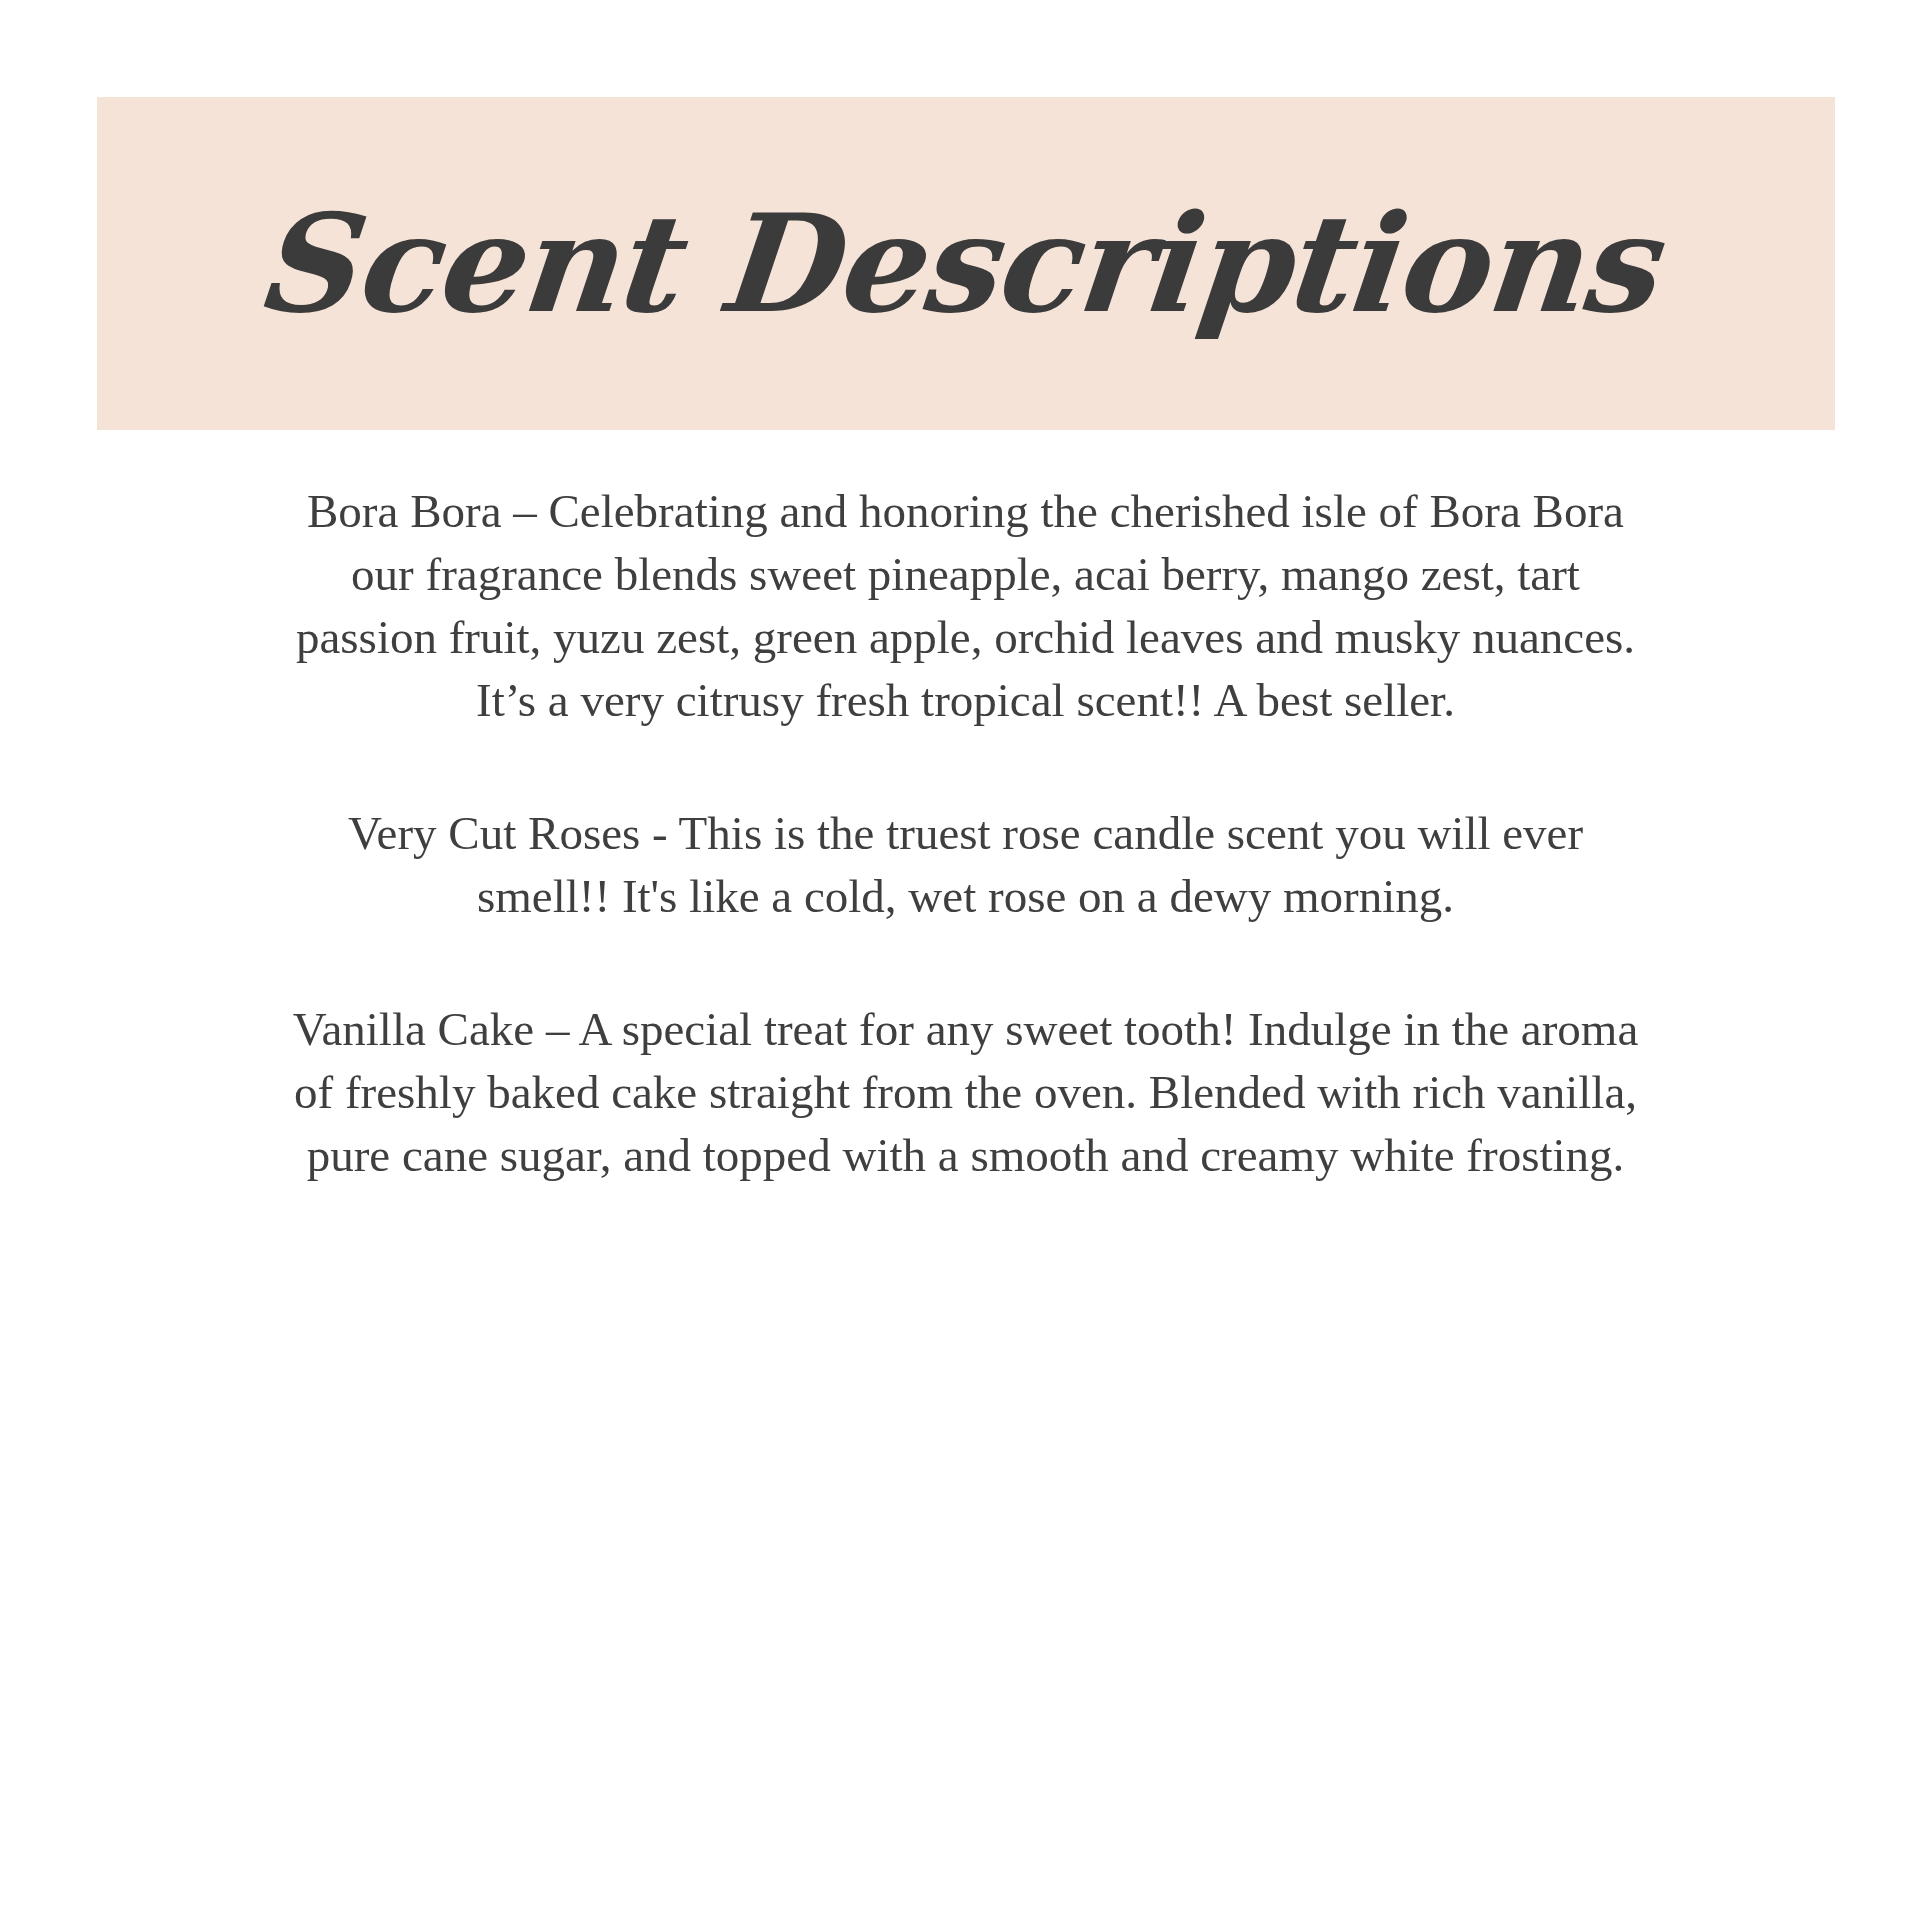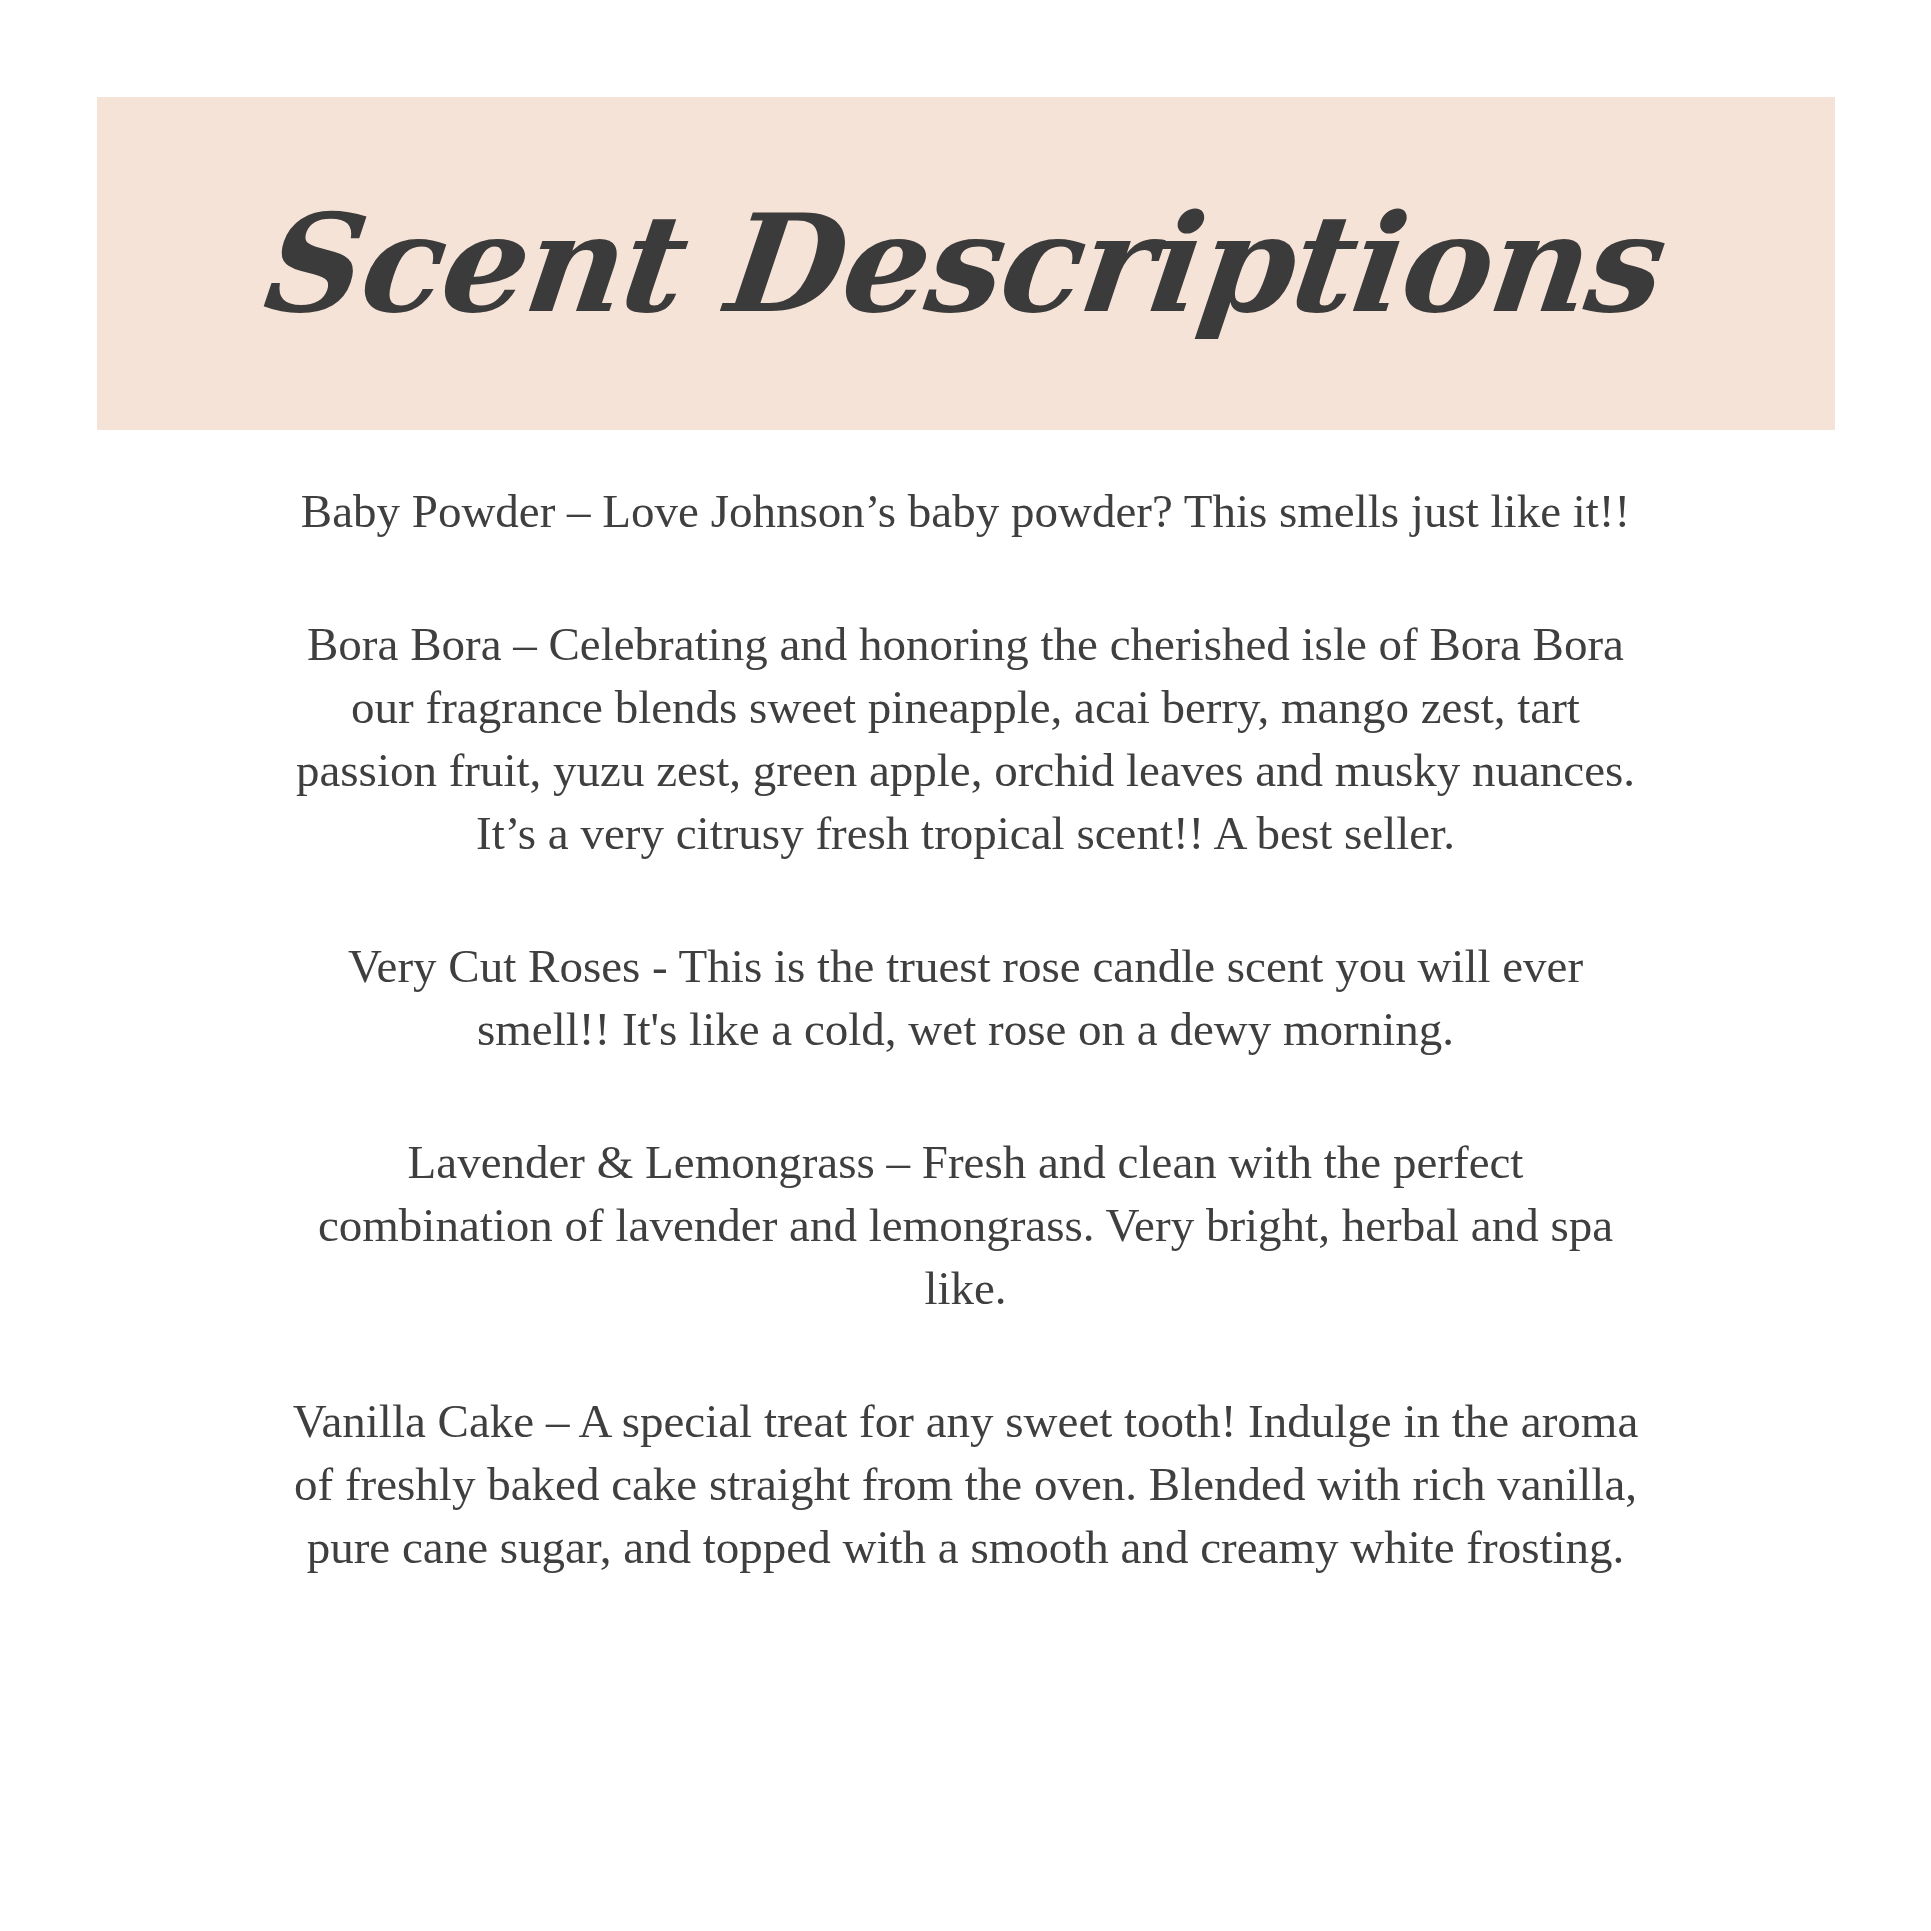--- a/index.html
+++ b/index.html
@@ -48,27 +48,23 @@
   .scent:last-child { margin-bottom: 0; }
 </style>
 </head>
 <body>
 
 <header class="banner">
   <h1 class="title">Scent Descriptions</h1>
 </header>
 
 <main class="content">
-  <p class="scent">Baby Powder – Love Johnson’s baby powder? This smells just like it!!</p>
   <p class="scent">Bora Bora – Celebrating and honoring the cherished isle of Bora Bora
 our fragrance blends sweet pineapple, acai berry, mango zest, tart
 passion fruit, yuzu zest, green apple, orchid leaves and musky nuances.
 It’s a very citrusy fresh tropical scent!! A best seller.</p>
   <p class="scent">Very Cut Roses - This is the truest rose candle scent you will ever
 smell!! It's like a cold, wet rose on a dewy morning.</p>
-  <p class="scent">Lavender &amp; Lemongrass – Fresh and clean with the perfect
-combination of lavender and lemongrass. Very bright, herbal and spa
-like.</p>
   <p class="scent">Vanilla Cake – A special treat for any sweet tooth! Indulge in the aroma
 of freshly baked cake straight from the oven. Blended with rich vanilla,
 pure cane sugar, and topped with a smooth and creamy white frosting.</p>
 </main>
 
 
 </body></html>

